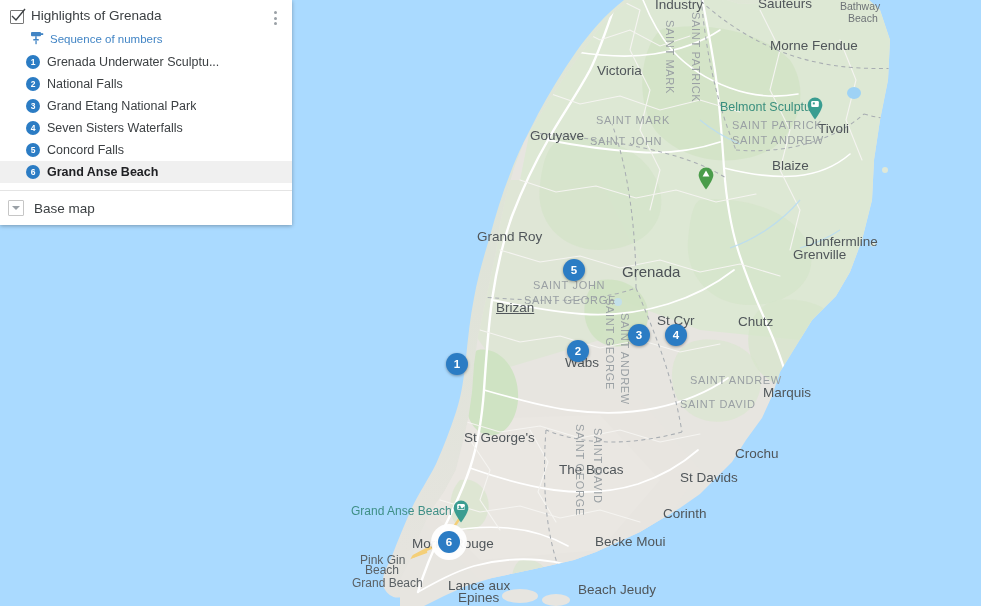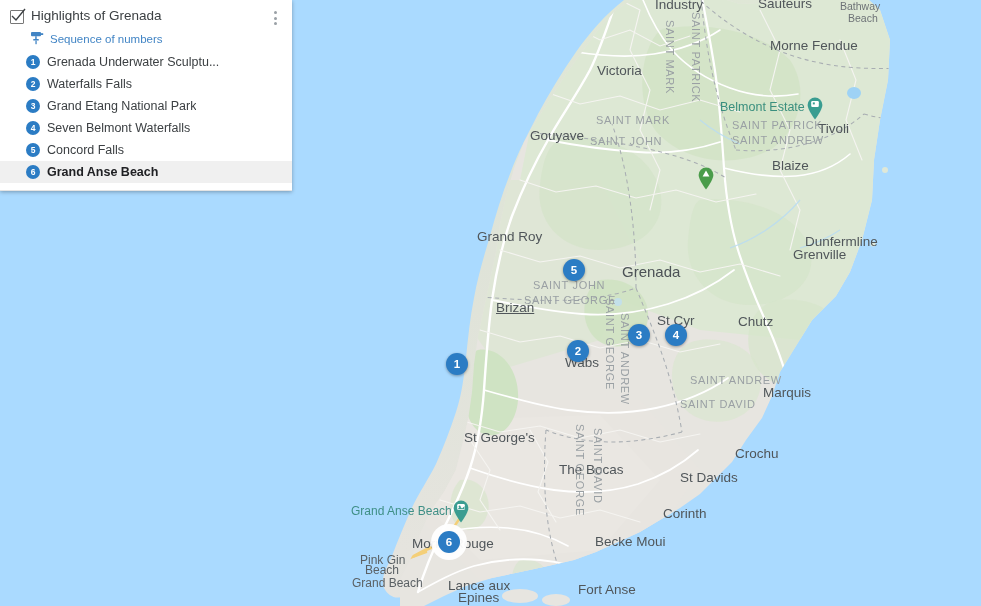--- a/index.html
+++ b/index.html
@@ -308,22 +308,22 @@
       <div class="map-label lbl-city" style="left: 735px; top: 446px;">Crochu</div>
       <div class="map-label lbl-city" style="left: 680px; top: 470px;">St Davids</div>
       <div class="map-label lbl-city" style="left: 663px; top: 506px;">Corinth</div>
       <div class="map-label lbl-city" style="left: 595px; top: 534px;">Becke Moui</div>
       <div class="map-label lbl-city" style="left: 412px; top: 536px;">Morne Rouge</div>
       <div class="map-label lbl-beach" style="left: 360px; top: 553px;">Pink Gin</div>
       <div class="map-label lbl-beach" style="left: 365px; top: 563px;">Beach</div>
       <div class="map-label lbl-beach" style="left: 352px; top: 576px;">Grand Beach</div>
       <div class="map-label lbl-city" style="left: 448px; top: 578px;">Lance aux</div>
       <div class="map-label lbl-city" style="left: 458px; top: 590px;">Epines</div>
-      <div class="map-label lbl-city" style="left: 578px; top: 582px;">Fort Anse</div>
-      <div class="map-label lbl-poi" style="left: 720px; top: 100px;">Belmont Estate</div>
+      <div class="map-label lbl-city" style="left: 578px; top: 582px;">Beach Jeudy</div>
+      <div class="map-label lbl-poi" style="left: 720px; top: 100px;">Belmont Sculptu</div>
       <div class="map-label lbl-poi2" style="left: 351px; top: 504px;">Grand Anse Beach</div>
     </div>
 
   <div id="map-pois">
       <div class="poi" style="left: 806px; top: 96px;">
         <svg width="18" height="24" viewBox="0 0 18 24">
           <path d="M9 23.5 C9 23.5 16.4 13.8 16.4 9 A7.4 7.4 0 0 0 1.6 9 C1.6 13.8 9 23.5 9 23.5 Z" fill="#3a9d91"></path>
           <rect x="5.2" y="5" width="7.6" height="6" rx="1.2" fill="#fff"></rect>
           <rect x="6.8" y="6.4" width="2" height="2" fill="#3a9d91"></rect>
         </svg>
@@ -381,35 +381,41 @@
     <span class="style-txt">Sequence of numbers</span>
   </div>
 
   <div id="feature-list">
       <div class="item">
         <span class="num">1</span>
         <span class="nm">Grenada Underwater Sculptu...</span>
       </div>
       <div class="item">
         <span class="num">2</span>
-        <span class="nm">Waterfalls Falls</span>
+        <span class="nm">National Falls</span>
       </div>
       <div class="item">
         <span class="num">3</span>
         <span class="nm">Grand Etang National Park</span>
       </div>
       <div class="item">
         <span class="num">4</span>
-        <span class="nm">Seven Belmont Waterfalls</span>
+        <span class="nm">Seven Sisters Waterfalls</span>
       </div>
       <div class="item">
         <span class="num">5</span>
         <span class="nm">Concord Falls</span>
       </div>
       <div class="item active">
         <span class="num">6</span>
         <span class="nm">Grand Anse Beach</span>
       </div>
     </div>
 
   <div class="divider"></div>
 
+  <div class="basemap">
+    <span class="tri">
+        <b></b>
+      </span>
+    <span class="basemap-label">Base map</span>
+  </div>
 </div>
 
 </body></html>

